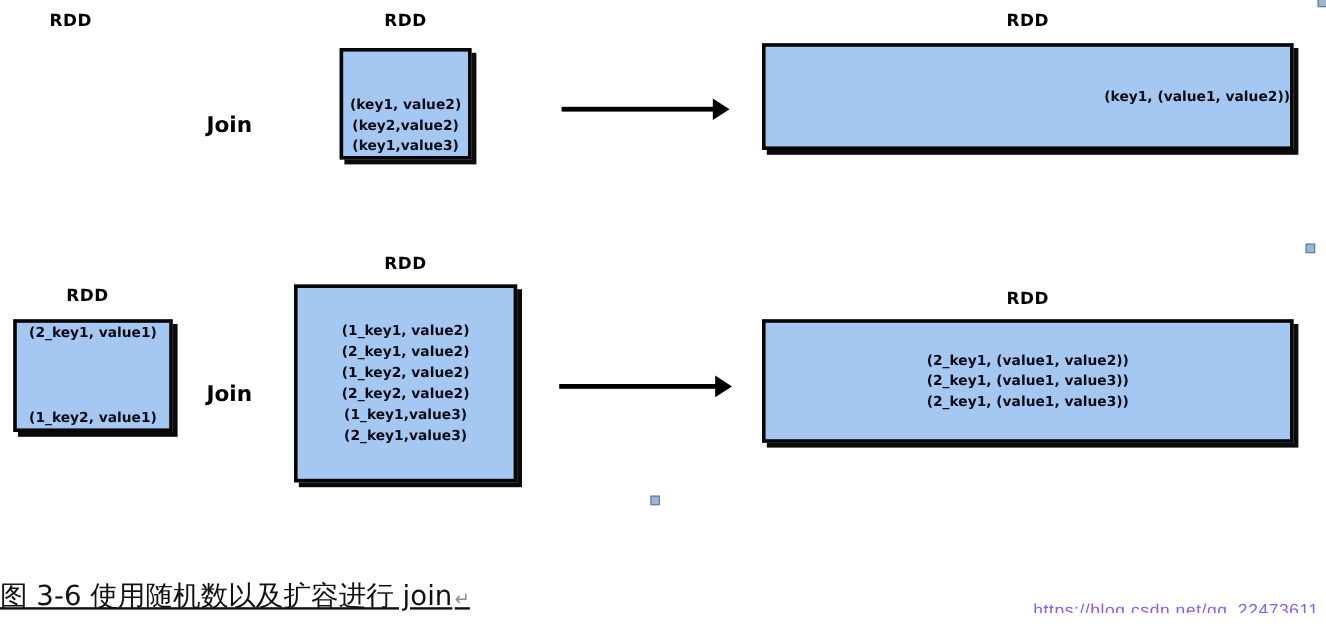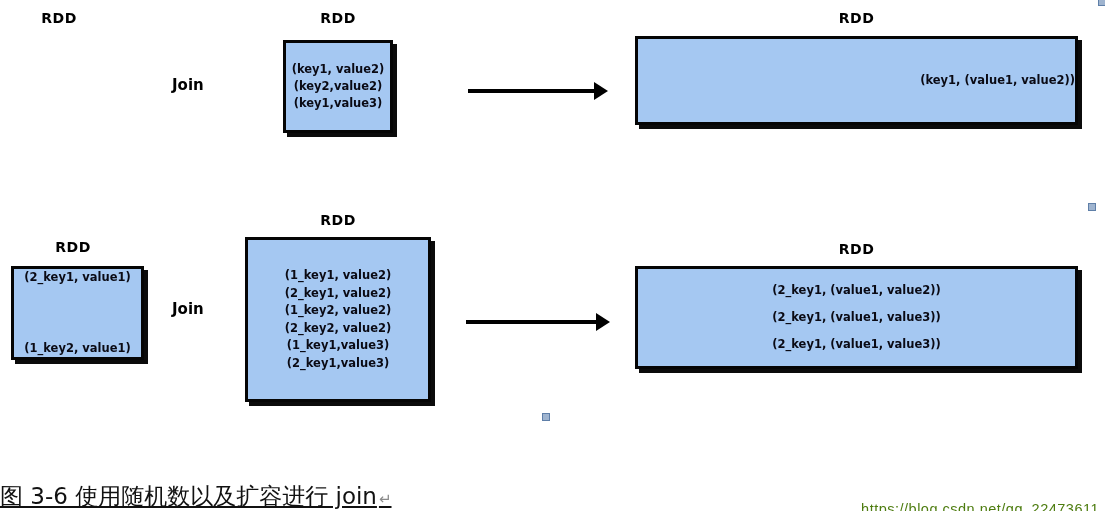--- a/index.html
+++ b/index.html
@@ -33,22 +33,23 @@
     font-weight:bold;
     font-size:11.5px;
     line-height:17px;
     color:#0a0a14;
     white-space:nowrap;
   }
   .box5 .rdd-line { line-height:17.5px; }
   .join-label {
     position:absolute;
     font-weight:bold;
-    font-size:15px;
+    font-size:18px;
     color:#000;
+    margin-top:18px;
   }
   .arrow {
     position:absolute;
     height:4px;
     background:#000;
   }
   .arrow::after {
     content:'';
     position:absolute;
     right:-13px; top:-7px;
@@ -76,35 +77,35 @@
   .para-mark {
     color:#8a8a8a;
     font-size:15px;
     margin-left:2px;
   }
   .watermark {
     position:absolute;
     right:6px; top:501px;
     font-size:14.5px;
     letter-spacing:0.5px;
-    color:#4d7c0f;
+    color:#8b5cf6;
     font-family:"Liberation Sans",sans-serif;
   }
 </style>
 </head>
 <body>
 
 <div class="page">
 
   <div class="rdd-title" style="left:5px; top:10px; width:108px;">RDD</div>
 
   <div class="join-label" style="left:172px; top:76px;">Join</div>
 
   <div class="rdd-title" style="left:283px; top:10px; width:110px;">RDD</div>
-  <div class="rdd-box" style="left:283px; top:40px; width:110px; height:93px;">
+  <div class="rdd-box" style="left:283px; top:40px; width:110px; height:93px;justify-content:flex-end;">
     <div class="rdd-line">(key1, value2)</div>
     <div class="rdd-line">(key2,value2)</div>
     <div class="rdd-line">(key1,value3)</div>
   </div>
 
   <div class="arrow" style="left:468px; top:89px; width:127px;"></div>
 
   <div class="rdd-title" style="left:635px; top:10px; width:443px;">RDD</div>
   <div class="rdd-box" style="left:635px; top:36px; width:443px; height:89px;align-items:flex-end;">
     <div class="rdd-line">(key1, (value1, value2))</div>
@@ -124,21 +125,21 @@
     <div class="rdd-line">(2_key1, value2)</div>
     <div class="rdd-line">(1_key2, value2)</div>
     <div class="rdd-line">(2_key2, value2)</div>
     <div class="rdd-line">(1_key1,value3)</div>
     <div class="rdd-line">(2_key1,value3)</div>
   </div>
 
   <div class="arrow" style="left:466px; top:320px; width:131px;"></div>
 
   <div class="rdd-title" style="left:635px; top:241px; width:443px;">RDD</div>
-  <div class="rdd-box" style="left:635px; top:266px; width:443px; height:103px;gap:10px;">
+  <div class="rdd-box" style="left:635px; top:266px; width:443px; height:103px;">
     <div class="rdd-line">(2_key1, (value1, value2))</div>
     <div class="rdd-line">(2_key1, (value1, value3))</div>
     <div class="rdd-line">(2_key1, (value1, value3))</div>
   </div>
 
   <div class="handle" style="left:1098px; top:-2px;"></div>
   <div class="handle" style="left:1088px; top:203px;"></div>
   <div class="handle" style="left:542px; top:413px;"></div>
 
   <div class="caption">

